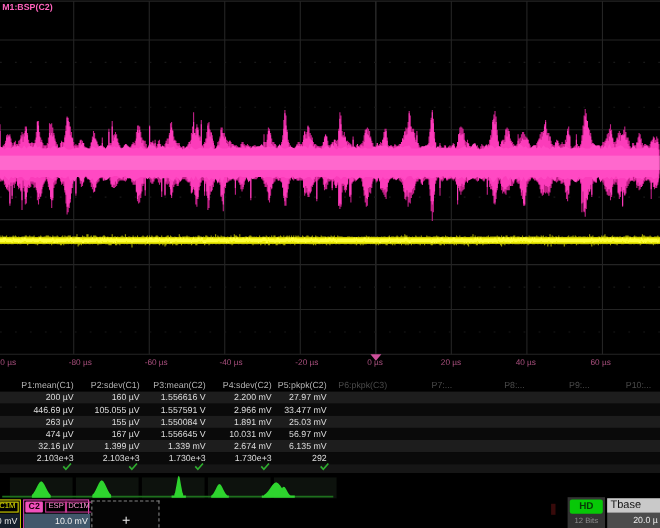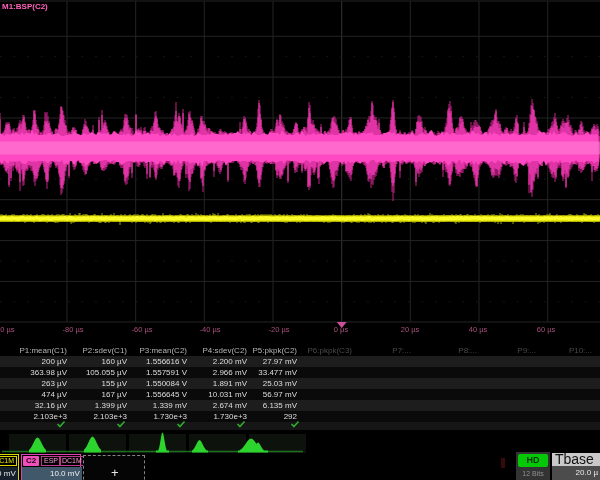--- a/index.html
+++ b/index.html
@@ -72,21 +72,21 @@
 <div class="cell dim" style="right:248px;top:346px">P6:pkpk(C3)</div>
 <div class="cell dim" style="right:189px;top:346px">P7:...</div>
 <div class="cell dim" style="right:123px;top:346px">P8:...</div>
 <div class="cell dim" style="right:64px;top:346px">P9:...</div>
 <div class="cell dim" style="right:8px;top:346px">P10:...</div>
 <div class="cell val" style="right:533px;top:357px">200 µV</div>
 <div class="cell val" style="right:473px;top:357px">160 µV</div>
 <div class="cell val" style="right:413px;top:357px">1.556616 V</div>
 <div class="cell val" style="right:353px;top:357px">2.200 mV</div>
 <div class="cell val" style="right:303px;top:357px">27.97 mV</div>
-<div class="cell val" style="right:533px;top:368px">363.98 µV</div>
+<div class="cell val" style="right:533px;top:368px">446.69 µV</div>
 <div class="cell val" style="right:473px;top:368px">105.055 µV</div>
 <div class="cell val" style="right:413px;top:368px">1.557591 V</div>
 <div class="cell val" style="right:353px;top:368px">2.966 mV</div>
 <div class="cell val" style="right:303px;top:368px">33.477 mV</div>
 <div class="cell val" style="right:533px;top:379px">263 µV</div>
 <div class="cell val" style="right:473px;top:379px">155 µV</div>
 <div class="cell val" style="right:413px;top:379px">1.550084 V</div>
 <div class="cell val" style="right:353px;top:379px">1.891 mV</div>
 <div class="cell val" style="right:303px;top:379px">25.03 mV</div>
 <div class="cell val" style="right:533px;top:390px">474 µV</div>
@@ -144,15 +144,15 @@
 </div>
 <div style="position:absolute;left:83px;top:455px;width:62px;height:30px;border:1px dashed #848484;background:#050505;color:#e8e8e8">
   <div style="position:absolute;left:27px;top:9px;font-size:13px">+</div>
 </div>
 <div style="position:absolute;left:501px;top:458px;width:4px;height:10px;background:#380a0a"></div>
 <div style="position:absolute;left:516px;top:452px;width:34px;height:44px;background:#333">
   <div style="position:absolute;left:2px;top:2px;width:30px;height:13px;background:#07c807;color:#073807;font-size:9px;font-weight:bold;text-align:center;line-height:13px;border-radius:2px">HD</div>
   <div style="position:absolute;left:0;top:18px;width:34px;color:#909090;font-size:7px;text-align:center">12 Bits</div>
 </div>
 <div style="position:absolute;left:552px;top:453px;width:48px;height:27px;background:#4c4c4c">
-  <div style="position:absolute;left:0;top:0;width:48px;height:13px;background:#c9c9c9;color:#111;font-size:14px;padding-left:3px;line-height:13px">Tbase</div>
+  <div style="position:absolute;left:0;top:0;width:48px;height:13px;background:#c9c9c9;color:#111;font-size:10px;padding-left:3px;line-height:13px">Tbase</div>
   <div style="position:absolute;right:2px;top:15px;color:#ececec;font-size:8px">20.0 µ</div>
 </div>
 
 </body></html>

